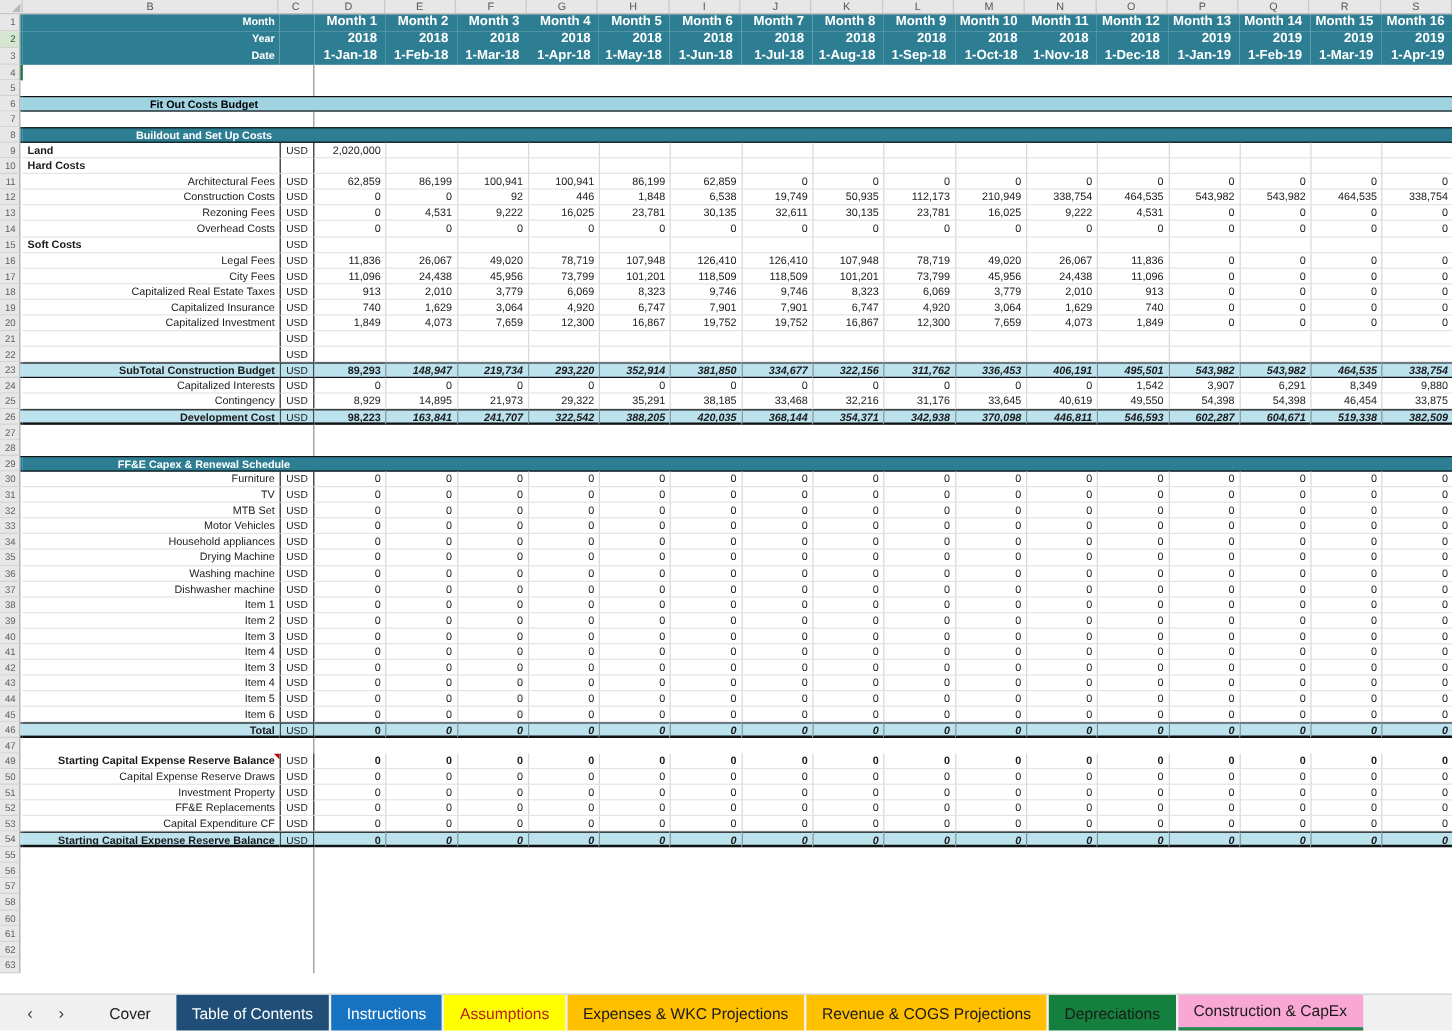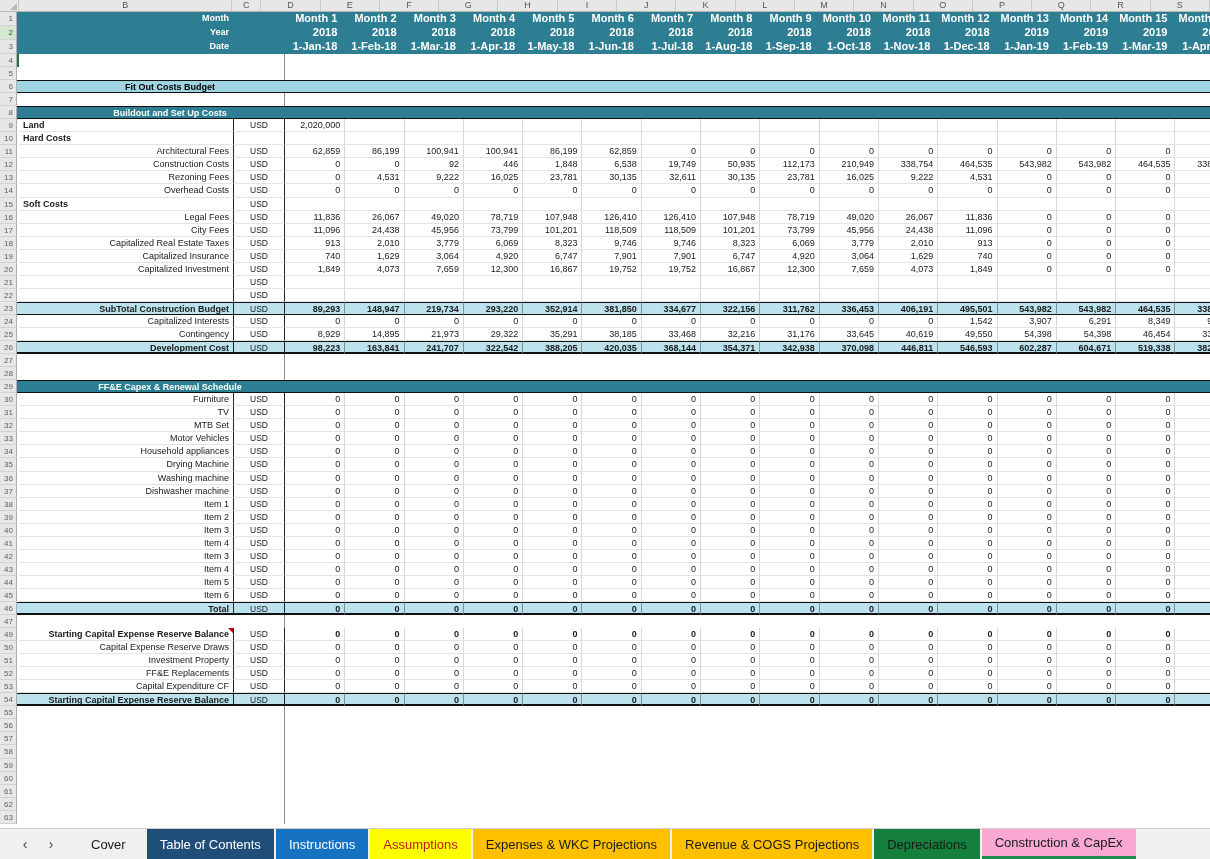--- a/index.html
+++ b/index.html
@@ -13,41 +13,41 @@
   .w-b{width:214px;}.w-c{width:29px;}.w-v{width:59.3px;flex:none;}
   
   #grid{position:relative;}
   .row{display:flex;height:13.05px;box-sizing:border-box;position:relative;}
   .row.hdr{height:14px;}
   .gut{width:17px;flex:none;background:#e7e7e7;border-right:1px solid #aeaeae;border-bottom:1px solid #d2d2d2;font-size:8px;color:#5f5f5f;text-align:right;padding-right:3px;line-height:13px;box-sizing:border-box;}
   .gut.sel{background:#d6e7d1;color:#1f5d33;}
   .colA{width:2px;flex:none;}
   .colA.selbox{background:#1f7244;}
   .cellB{width:214px;flex:none;box-sizing:border-box;font-size:9px;line-height:12px;white-space:nowrap;overflow:hidden;padding:0 4px;color:#1a1a1a;position:relative;}
-  .cellC{width:52px;flex:none;box-sizing:border-box;font-size:8.5px;line-height:12px;text-align:center;color:#1a1a1a;overflow:hidden;}
+  .cellC{width:29px;flex:none;box-sizing:border-box;font-size:8.5px;line-height:12px;text-align:center;color:#1a1a1a;overflow:hidden;}
   .cv{width:59.3px;flex:none;box-sizing:border-box;font-size:9px;line-height:12px;text-align:right;padding-right:4px;white-space:nowrap;overflow:hidden;color:#1a1a1a;}
   .filler{flex:1;}
   .al{text-align:left;}.ar{text-align:right;}
   .bold{font-weight:bold;}
   
   .teal{background:#2d7e92;color:#ffffff;font-weight:bold;}
   .cv.teal{padding-right:7px;font-size:11px;}
   
   .fill-t{background:#9fd3e2;}
   .fill-s{background:#2d7e92;color:#ffffff;}
   .fill-st{background:#bce2ee;}
   .span{flex:1;display:flex;overflow:hidden;box-sizing:border-box;}
   .bt{border-top:1px solid #111;}
   .bb{border-bottom:1px solid #111;}
   .bb2{border-bottom:2px solid #111;}
   .mlabel{width:302px;flex:none;text-align:center;font-size:9px;line-height:12px;font-weight:bold;box-sizing:border-box;overflow:hidden;}
   
   .gl{border-bottom:1px solid #e4e4e4;}
   .vl{border-left:1px solid #d8d8d8;}
-  .vlb{border-left:1px solid rgba(0,0,0,0.35);}
+  .vlb{border-left:1px solid rgba(0,0,0,0.35);font-style:italic;}
   .cblack{border-left:1px solid #222;border-right:1px solid #222;}
   .cgray{border-right:1px solid #8f8f8f;}
   .cmt::after{content:"";position:absolute;top:0;right:0;width:0;height:0;border-left:5px solid transparent;border-top:5px solid #c00000;}
   
   #tabbar{position:absolute;left:0;bottom:0;width:1210px;height:31px;background:#f0f0f0;border-top:1px solid #cfcfcf;box-sizing:border-box;display:flex;align-items:stretch;overflow:hidden;}
   .nav{width:26px;flex:none;display:flex;align-items:center;justify-content:center;color:#3f3f3f;font-size:14px;cursor:default;}
   .tab{flex:none;display:flex;align-items:center;padding:0 13px;font-size:13px;margin-right:2px;white-space:nowrap;box-sizing:border-box;}
   .tab.plain{background:transparent;color:#1a1a1a;margin-left:14px;margin-right:8px;}
   .tab.active{border-bottom:3px solid #1d8a4e;font-weight:400;}
 </style>
@@ -1133,27 +1133,20 @@
         <div class="filler"></div>
       </div>
       <div class="row">
         <div class="gut">58</div>
         <div class="colA"></div>
         <div class="cellB"></div>
         <div class="cellC cgray"></div>
         <div class="filler"></div>
       </div>
       <div class="row">
-        <div class="gut">59</div>
-        <div class="colA"></div>
-        <div class="cellB"></div>
-        <div class="cellC cgray"></div>
-        <div class="filler"></div>
-      </div>
-      <div class="row">
         <div class="gut">60</div>
         <div class="colA"></div>
         <div class="cellB"></div>
         <div class="cellC cgray"></div>
         <div class="filler"></div>
       </div>
       <div class="row">
         <div class="gut">61</div>
         <div class="colA"></div>
         <div class="cellB"></div>

